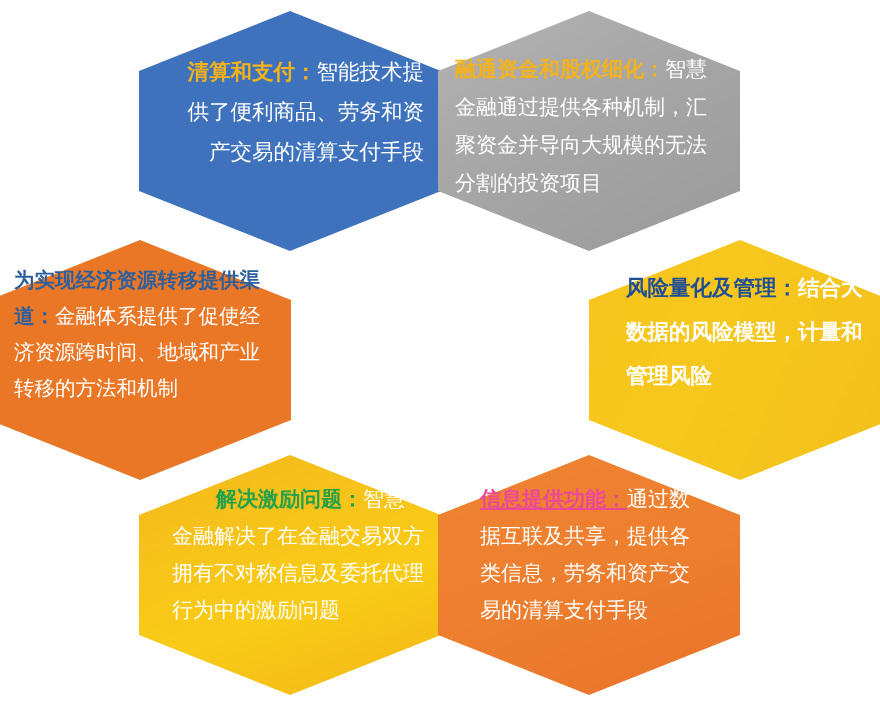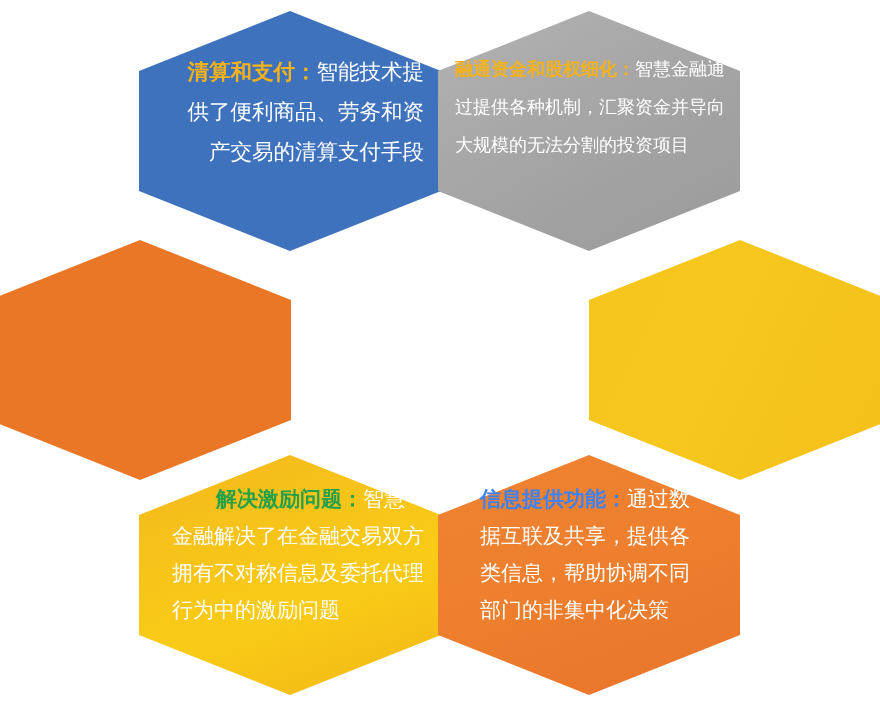--- a/index.html
+++ b/index.html
@@ -62,21 +62,21 @@
   #txt-clearing .head { color: #f5b21a; }
 
   
   #hex-funding {
     left: 438px; top: 11px;
     width: 302px; height: 240px;
     background: linear-gradient(150deg, #b3b3b3 0%, #a6a6a6 45%, #9a9a9a 100%);
   }
   #txt-funding {
     left: 455px; top: 50px; width: 272px;
-    font-size: 18px;
+    font-size: 21px;
     line-height: 38px;
     color: #ffffff;
   }
   #txt-funding .head { color: #f5b21a; }
 
   
   #hex-channel {
     left: -11px; top: 240px;
     width: 302px; height: 240px;
     background: #e97726;
@@ -123,36 +123,38 @@
     left: 438px; top: 455px;
     width: 302px; height: 240px;
     background: linear-gradient(160deg, #ef8331 0%, #ed7f2e 50%, #e9742a 100%);
   }
   #txt-info {
     left: 480px; top: 480px; width: 228px;
     font-size: 21px;
     line-height: 37px;
     color: #ffffff;
   }
-  #txt-info .head { color: #3b82f6; }
+  #txt-info .head { color: #ec4899; text-decoration: underline; }
 </style>
 </head>
 <body>
 
 <div id="stage">
 
   <div class="hex" id="hex-clearing"></div>
   <div class="hex-text" id="txt-clearing"><span class="head">清算和支付：</span><span class="body-txt">智能技术提供了便利商品、劳务和资产交易的清算支付手段</span></div>
 
   <div class="hex" id="hex-funding"></div>
   <div class="hex-text" id="txt-funding"><span class="head">融通资金和股权细化：</span><span class="body-txt">智慧金融通过提供各种机制，汇聚资金并导向大规模的无法分割的投资项目</span></div>
 
   <div class="hex" id="hex-channel"></div>
+  <div class="hex-text" id="txt-channel"><span class="head">为实现经济资源转移提供渠道：</span><span class="body-txt">金融体系提供了促使经济资源跨时间、地域和产业转移的方法和机制</span></div>
 
   <div class="hex" id="hex-risk"></div>
+  <div class="hex-text" id="txt-risk"><span class="head">风险量化及管理：</span><span class="body-bold">结合大数据的风险模型，计量和管理风险</span></div>
 
   <div class="hex" id="hex-incentive"></div>
   <div class="hex-text" id="txt-incentive"><span class="head">解决激励问题：</span><span class="body-txt">智慧金融解决了在金融交易双方拥有不对称信息及委托代理行为中的激励问题</span></div>
 
   <div class="hex" id="hex-info"></div>
-  <div class="hex-text" id="txt-info"><span class="head">信息提供功能：</span><span class="body-txt">通过数据互联及共享，提供各类信息，帮助协调不同部门的非集中化决策</span></div>
+  <div class="hex-text" id="txt-info"><span class="head">信息提供功能：</span><span class="body-txt">通过数据互联及共享，提供各类信息，劳务和资产交易的清算支付手段</span></div>
 
 </div>
 
 </body></html>

